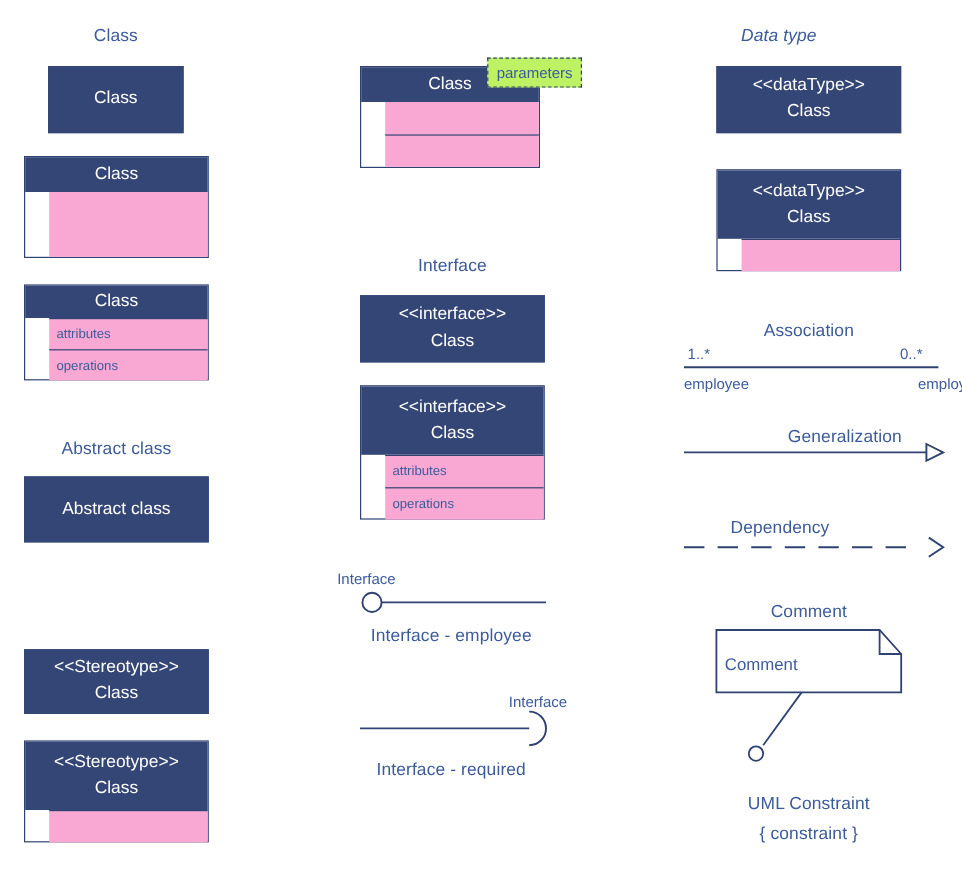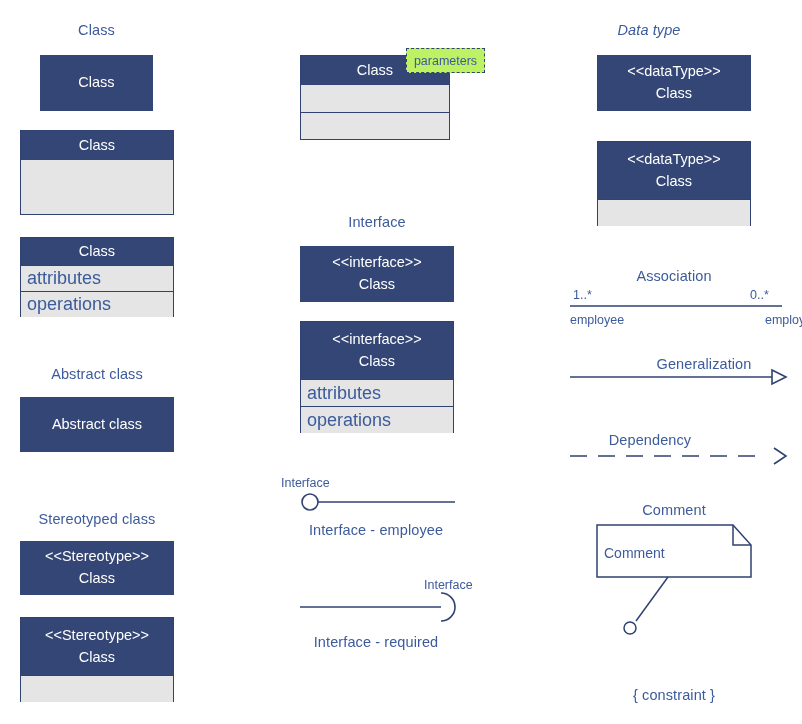--- a/index.html
+++ b/index.html
@@ -48,28 +48,29 @@
     display: flex;
     flex-direction: column;
     align-items: center;
     justify-content: center;
     font-size: 14.5px;
     line-height: 1.45;
   }
   .hdr .stereo { font-size: 14.5px; }
   .hdr .cname  { font-size: 14.5px; }
   .compartment {
-    background: #e5e5e5;
-    color: #3c5b9b;
-    box-sizing: border-box;
-    font-size: 18px;
+    background: #f9a8d4;
+    color: #3c5b9b;
+    box-sizing: border-box;
+    font-size: 11px;
     display: flex;
     align-items: center;
     padding-left: 6px;
     border-top: 1px solid #2f4272;
+    margin-left: 20px;
   }
   .compartment.empty { color: transparent; }
 
   
   .solid-block {
     position: absolute;
     background: #344675;
     color: #ffffff;
     box-sizing: border-box;
     display: flex;
@@ -129,21 +130,20 @@
     <div class="compartment" style="height:26px;">attributes</div>
     <div class="compartment" style="height:26px;">operations</div>
   </div>
 
   <div class="caption" style="left:20px; top:366px; width:154px;">Abstract class</div>
 
   <div class="solid-block" style="left:20px; top:397px; width:154px; height:55px;">
     <span>Abstract class</span>
   </div>
 
-  <div class="caption" style="left:20px; top:511px; width:154px;">Stereotyped class</div>
 
   <div class="solid-block" style="left:20px; top:541px; width:154px; height:54px;">
     <span class="stereo">&lt;&lt;Stereotype&gt;&gt;</span>
     <span class="cname">Class</span>
   </div>
 
   <div class="uml-box" style="left:20px; top:617px; width:154px; height:85px;">
     <div class="hdr" style="height:57px;">
       <span class="stereo">&lt;&lt;Stereotype&gt;&gt;</span>
       <span class="cname">Class</span>
@@ -232,15 +232,16 @@
 
   <div class="caption" style="left:597px; top:502px; width:154px;">Comment</div>
   <svg class="abs" style="left:596px; top:524px;" width="160" height="120">
     <path class="stroke-thin" fill="#ffffff" d="M 1 1 L 137 1 L 155 21 L 155 53 L 1 53 Z"></path>
     <path class="stroke-thin" d="M 137 1 L 137 21 L 155 21"></path>
     <line class="stroke-thin" x1="72" y1="53" x2="40" y2="97"></line>
     <circle class="stroke-thin" cx="34" cy="104" r="6"></circle>
   </svg>
   <div class="small-label" style="left:604px; top:545px; font-size:14px;">Comment</div>
 
+  <div class="caption" style="left:597px; top:662px; width:154px;">UML Constraint</div>
   <div class="caption" style="left:597px; top:687px; width:154px;">{ constraint }</div>
 
 </div>
 
 </body></html>

